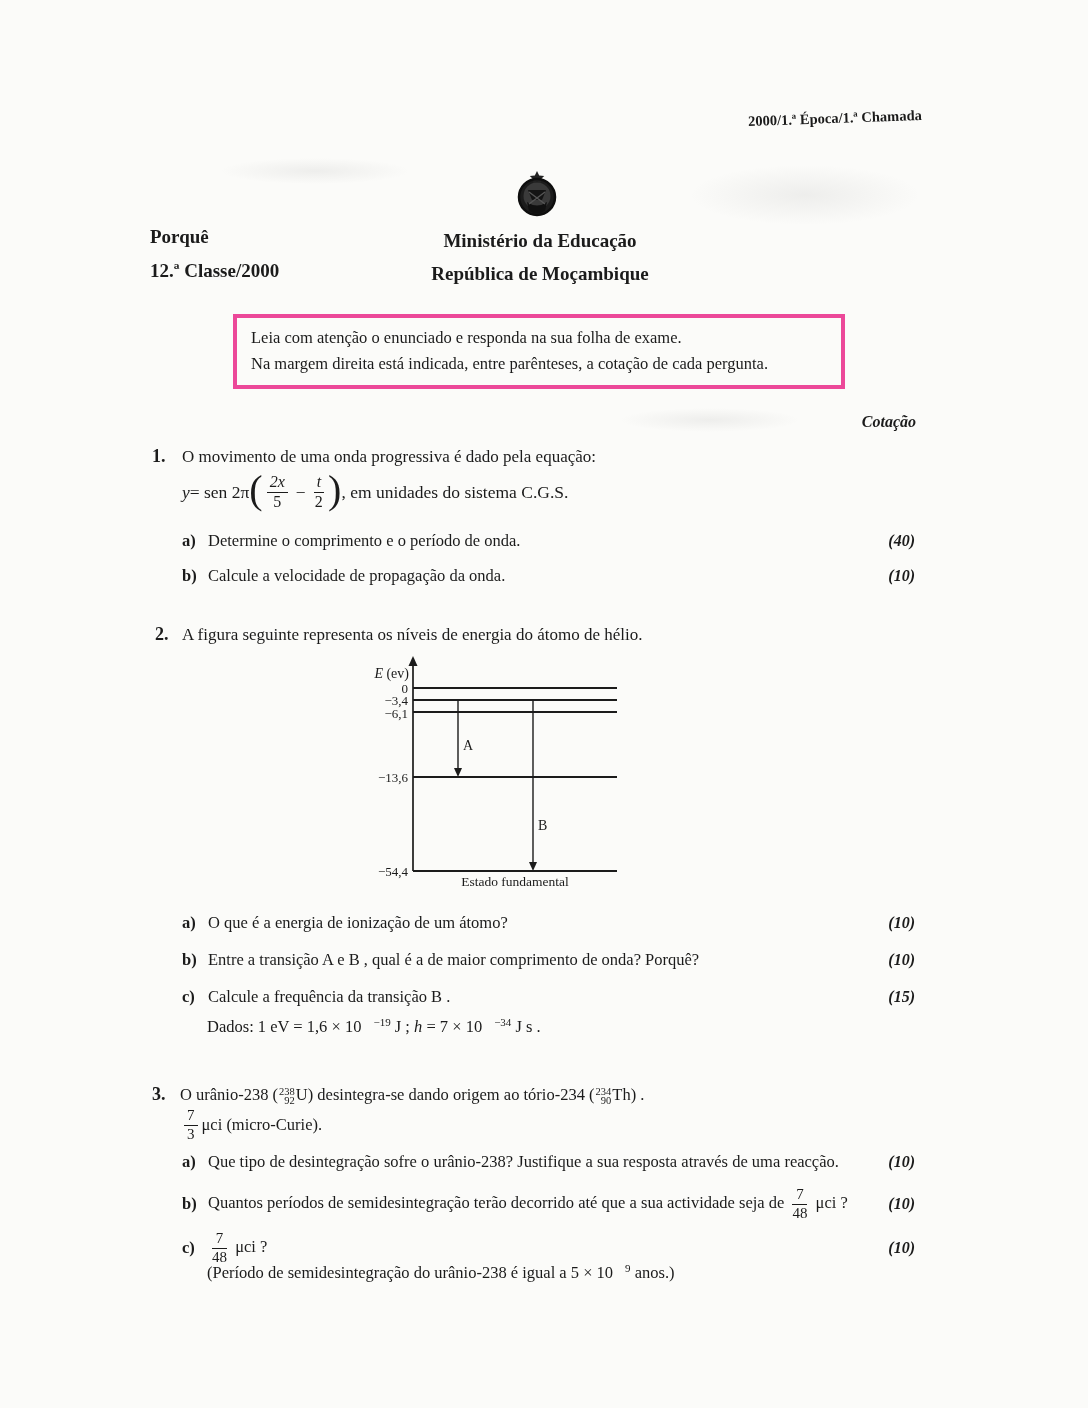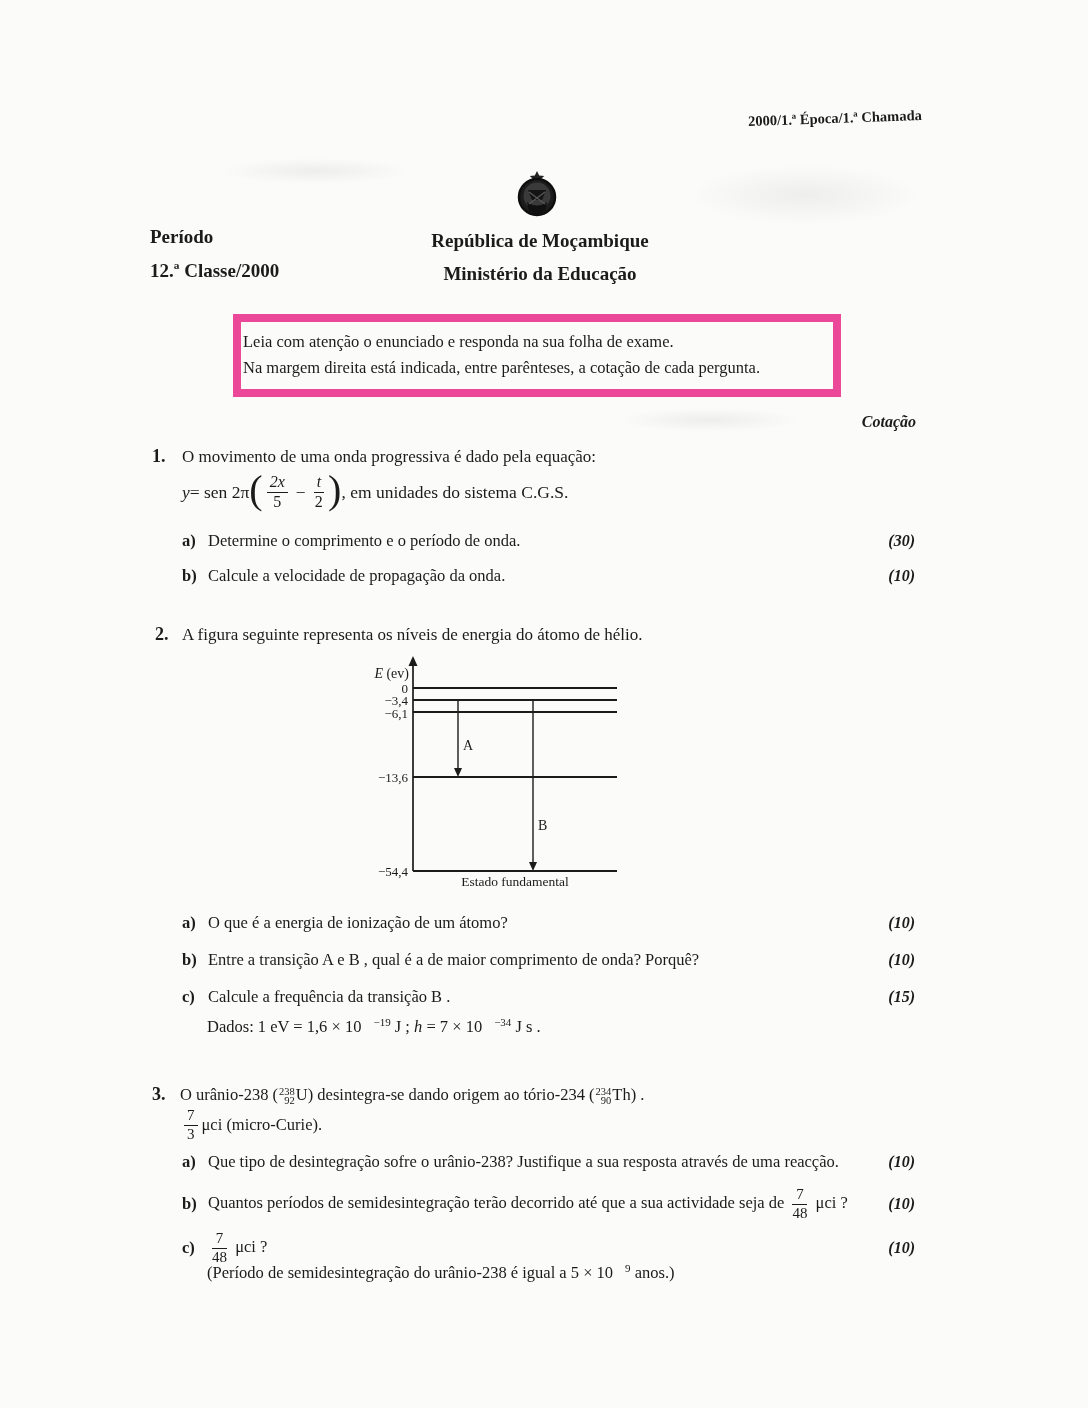--- a/index.html
+++ b/index.html
@@ -21,22 +21,22 @@
   .corner-note{top:110px;right:166px;font-weight:700;font-size:14.5px;transform:rotate(-2deg);}
 
   .hdr-left{left:150px;top:220px;font-size:19px;font-weight:700;line-height:34px;}
   .hdr-center{left:360px;top:224px;width:360px;text-align:center;font-size:19px;font-weight:700;line-height:33px;}
   .hdr-right{right:168px;top:218px;text-align:right;font-size:19px;font-weight:700;line-height:34px;}
 
   .emblem{left:515px;top:170px;width:44px;height:52px;}
 
   .notice-box{
     left:233px;top:314px;width:576px;
-    border:8px solid #ec4899;
-    padding:7px 14px 9px 2px;
+    border:4px solid #ec4899;
+    padding:7px 14px 9px 14px;
     font-size:16.5px;line-height:1.55;
   }
 
   .cotacao{right:172px;top:413px;font-size:16px;font-weight:700;font-style:italic;
     }
 
   .qnum{font-weight:700;font-size:18px;}
   .qtext{font-size:17px;}
 
   .row{position:absolute;left:182px;right:173px;display:flex;align-items:center;}
@@ -84,26 +84,26 @@
       <path d="M22 1 l2.2 4.6 5 .5 -3.7 3.3 1.1 4.8 -4.6-2.6 -4.6 2.6 1.1-4.8 -3.7-3.3 5-.5 z" fill="#222"></path>
       <circle cx="22" cy="26" r="13.5" fill="#3a3a3a"></circle>
       <path d="M13 20 l18 0 -4 10 -10 0 z" fill="#141414"></path>
       <path d="M12 32 q10 7 20 0 l-2 9 q-8 5 -16 0 z" fill="#101010"></path>
       <path d="M14 22 l16 12 M30 22 l-16 12" stroke="#555" stroke-width="1.4"></path>
       <circle cx="22" cy="27" r="18" fill="none" stroke="#0e0e0e" stroke-width="2.5"></circle>
     </svg>
   </div>
 
   <div class="abs hdr-left">
-    <div>Período</div>
+    <div>Porquê</div>
     <div>12.ª Classe/2000</div>
   </div>
   <div class="abs hdr-center">
+    <div>Ministério da Educação</div>
     <div>República de Moçambique</div>
-    <div>Ministério da Educação</div>
   </div>
 
   <div class="abs notice-box">
     <div>Leia com atenção o enunciado e responda na sua folha de exame.</div>
     <div>Na margem direita está indicada, entre parênteses, a cotação de cada pergunta.</div>
   </div>
 
   <div class="abs cotacao">Cotação</div>
 
   <div class="abs qnum" style="left:152px;top:446px;">1.</div>
@@ -122,21 +122,21 @@
         <span class="num i">t</span>
         <span class="den">2</span>
       </span>
       <span class="bigp">)</span>
       <span>,  em unidades do sistema C.G.S.</span>
   </div>
 
   <div class="row" style="top:531px;">
     <span class="lbl">a)</span>
     <span class="txt">Determine o comprimento e o período de onda.</span>
-    <span class="score">(30)</span>
+    <span class="score">(40)</span>
   </div>
   <div class="row" style="top:566px;">
     <span class="lbl">b)</span>
     <span class="txt">Calcule a velocidade de propagação da onda.</span>
     <span class="score">(10)</span>
   </div>
 
   <div class="abs qnum" style="left:155px;top:624px;">2.</div>
   <div class="abs qtext" style="left:182px;top:625px;">A figura seguinte representa os níveis de energia do átomo de hélio.</div>
 

